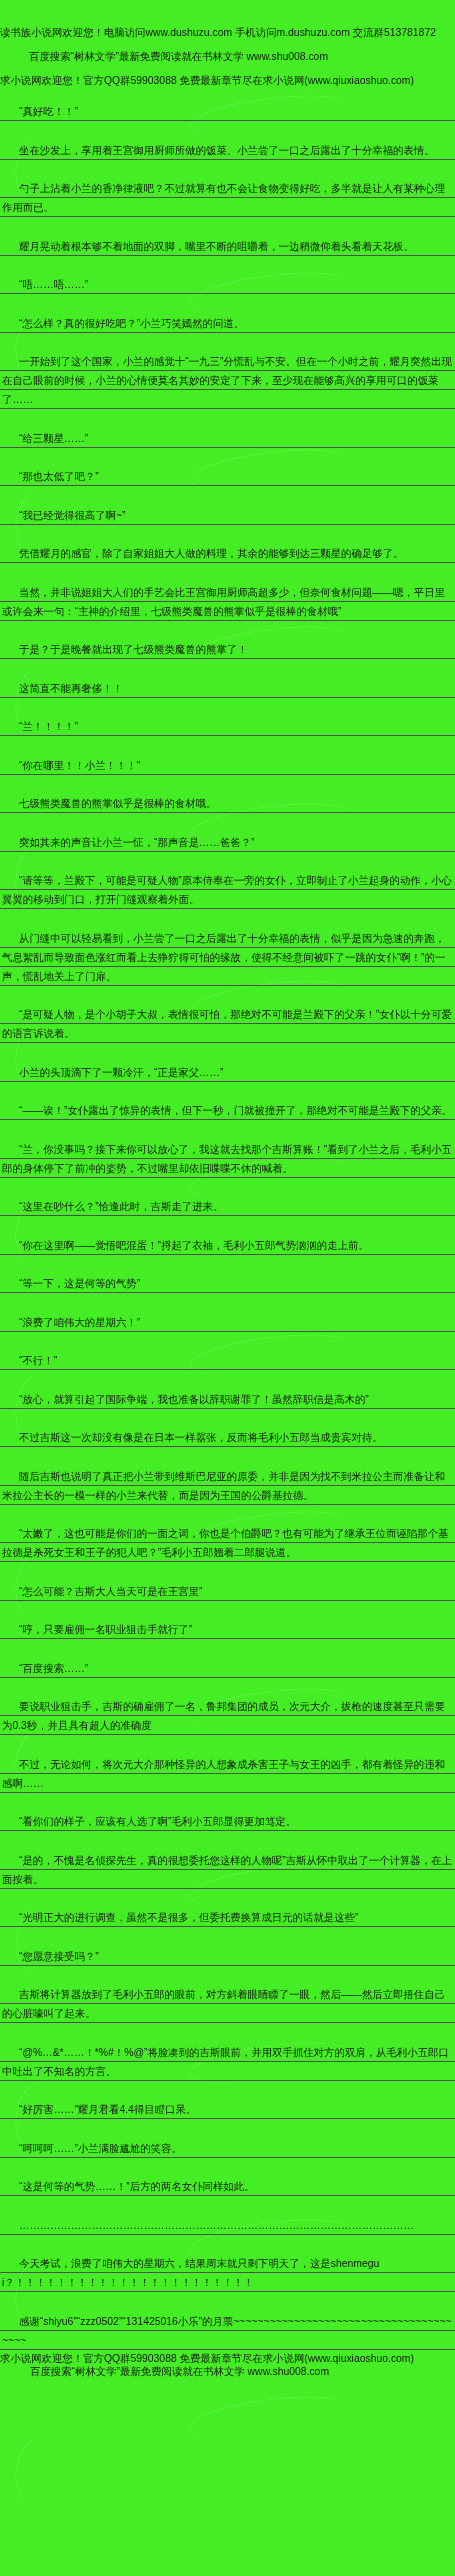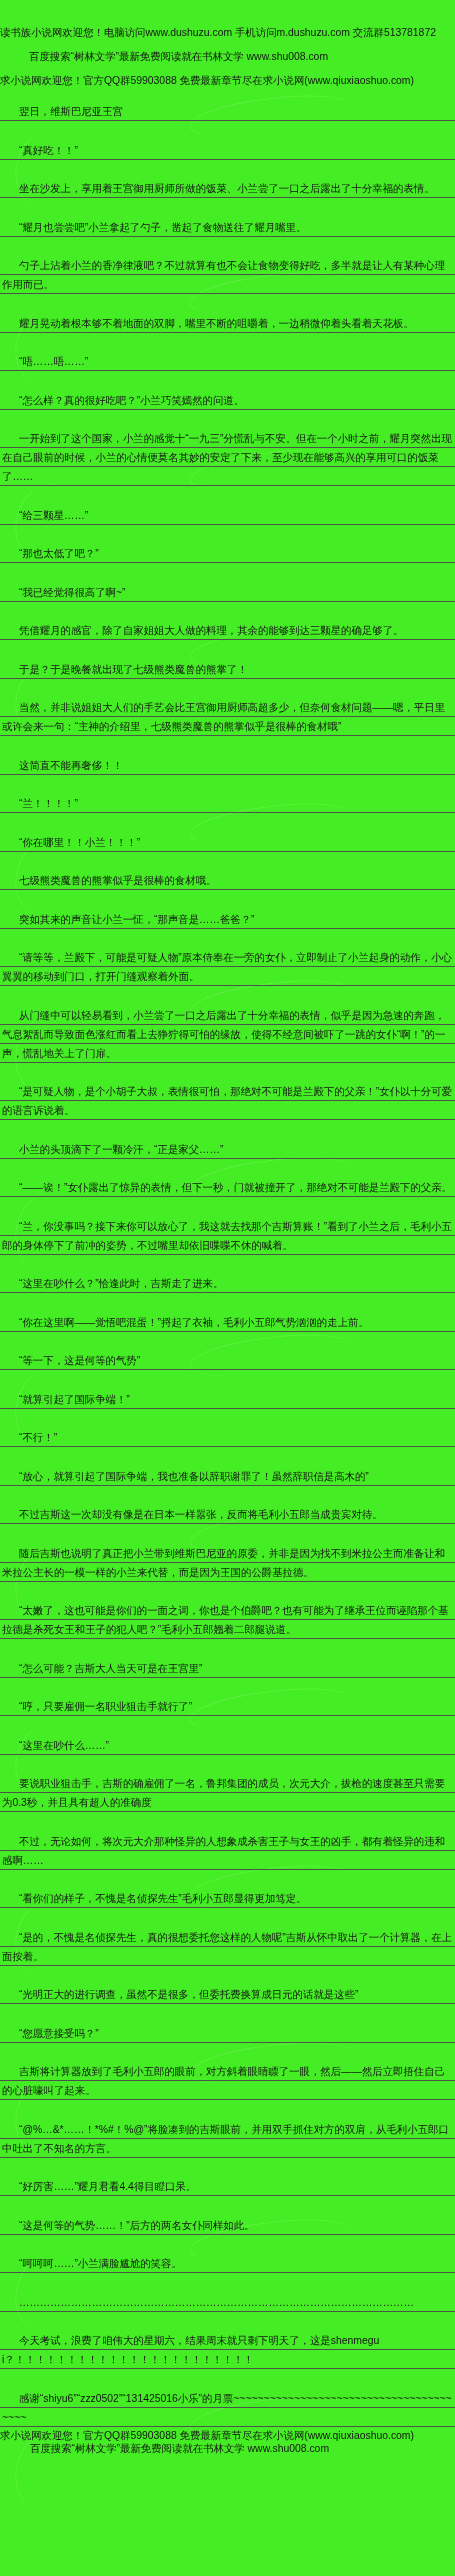--- a/index.html
+++ b/index.html
@@ -99,69 +99,67 @@
       <div class="wm small" style="left: 16.3px; top: 2432px;"></div>
     </div>
 
   <header>
     <p>读书族小说网欢迎您！电脑访问www.dushuzu.com 手机访问m.dushuzu.com 交流群513781872</p>
     <p>百度搜索“树林文学”最新免费阅读就在书林文学 www.shu008.com</p>
     <p>求小说网欢迎您！官方QQ群59903088 免费最新章节尽在求小说网(www.qiuxiaoshuo.com)</p>
   </header>
 
   <article id="chapter">
-      <p class="para">翌日，维斯巴尼亚王宫</p>
       <p class="para">“真好吃！！”</p>
       <p class="para">坐在沙发上，享用着王宫御用厨师所做的饭菜、小兰尝了一口之后露出了十分幸福的表情。</p>
-      <p class="para">“耀月也尝尝吧”小兰拿起了勺子，凿起了食物送往了耀月嘴里。</p>
       <p class="para">勺子上沾着小兰的香净律液吧？不过就算有也不会让食物变得好吃，多半就是让人有某种心理作用而已。</p>
       <p class="para">耀月晃动着根本够不着地面的双脚，嘴里不断的咀嚼着，一边稍微仰着头看着天花板。</p>
       <p class="para">“唔……唔……”</p>
       <p class="para">“怎么样？真的很好吃吧？”小兰巧笑嫣然的问道。</p>
       <p class="para">一开始到了这个国家，小兰的感觉十“一九三”分慌乱与不安。但在一个小时之前，耀月突然出现在自己眼前的时候，小兰的心情便莫名其妙的安定了下来，至少现在能够高兴的享用可口的饭菜了……</p>
       <p class="para">“给三颗星……”</p>
       <p class="para">“那也太低了吧？”</p>
       <p class="para">“我已经觉得很高了啊~”</p>
       <p class="para">凭借耀月的感官，除了自家姐姐大人做的料理，其余的能够到达三颗星的确足够了。</p>
+      <p class="para">当然，并非说姐姐大人们的手艺会比王宫御用厨师高超多少，但奈何食材问题——嗯，平日里或许会来一句：“主神的介绍里，七级熊类魔兽的熊掌似乎是很棒的食材哦”</p>
       <p class="para">于是？于是晚餐就出现了七级熊类魔兽的熊掌了！</p>
-      <p class="para">当然，并非说姐姐大人们的手艺会比王宫御用厨师高超多少，但奈何食材问题——嗯，平日里或许会来一句：“主神的介绍里，七级熊类魔兽的熊掌似乎是很棒的食材哦”</p>
       <p class="para">这简直不能再奢侈！！</p>
       <p class="para">“兰！！！！”</p>
       <p class="para">“你在哪里！！小兰！！！”</p>
       <p class="para">七级熊类魔兽的熊掌似乎是很棒的食材哦。</p>
       <p class="para">突如其来的声音让小兰一怔，“那声音是……爸爸？”</p>
       <p class="para">“请等等，兰殿下，可能是可疑人物”原本侍奉在一旁的女仆，立即制止了小兰起身的动作，小心翼翼的移动到门口，打开门缝观察着外面。</p>
       <p class="para">从门缝中可以轻易看到，小兰尝了一口之后露出了十分幸福的表情，似乎是因为急速的奔跑，气息絮乱而导致面色涨红而看上去狰狞得可怕的缘故，使得不经意间被吓了一跳的女仆“啊！”的一声，慌乱地关上了门扉。</p>
       <p class="para">“是可疑人物，是个小胡子大叔，表情很可怕，那绝对不可能是兰殿下的父亲！”女仆以十分可爱的语言诉说着。</p>
       <p class="para">小兰的头顶滴下了一颗冷汗，“正是家父……”</p>
       <p class="para">“——诶！”女仆露出了惊异的表情，但下一秒，门就被撞开了，那绝对不可能是兰殿下的父亲。</p>
       <p class="para">“兰，你没事吗？接下来你可以放心了，我这就去找那个吉斯算账！”看到了小兰之后，毛利小五郎的身体停下了前冲的姿势，不过嘴里却依旧喋喋不休的喊着。</p>
       <p class="para">“这里在吵什么？”恰逢此时，吉斯走了进来。</p>
       <p class="para">“你在这里啊——觉悟吧混蛋！”捋起了衣袖，毛利小五郎气势汹汹的走上前。</p>
       <p class="para">“等一下，这是何等的气势”</p>
-      <p class="para">“就算引起了国际争端！”</p>
+      <p class="para">“浪费了咱伟大的星期六！”</p>
       <p class="para">“不行！”</p>
       <p class="para">“放心，就算引起了国际争端，我也准备以辞职谢罪了！虽然辞职信是高木的”</p>
       <p class="para">不过吉斯这一次却没有像是在日本一样嚣张，反而将毛利小五郎当成贵宾对待。</p>
       <p class="para">随后吉斯也说明了真正把小兰带到维斯巴尼亚的原委，并非是因为找不到米拉公主而准备让和米拉公主长的一模一样的小兰来代替，而是因为王国的公爵基拉德。</p>
       <p class="para">“太嫩了，这也可能是你们的一面之词，你也是个伯爵吧？也有可能为了继承王位而诬陷那个基拉德是杀死女王和王子的犯人吧？”毛利小五郎翘着二郎腿说道。</p>
       <p class="para">“怎么可能？吉斯大人当天可是在王宫里”</p>
       <p class="para">“哼，只要雇佣一名职业狙击手就行了”</p>
-      <p class="para">“这里在吵什么……”</p>
+      <p class="para">“百度搜索……”</p>
       <p class="para">要说职业狙击手，吉斯的确雇佣了一名，鲁邦集团的成员，次元大介，拔枪的速度甚至只需要为0.3秒，并且具有超人的准确度</p>
       <p class="para">不过，无论如何，将次元大介那种怪异的人想象成杀害王子与女王的凶手，都有着怪异的违和感啊……</p>
-      <p class="para">“看你们的样子，不愧是名侦探先生”毛利小五郎显得更加笃定。</p>
+      <p class="para">“看你们的样子，应该有人选了啊”毛利小五郎显得更加笃定。</p>
       <p class="para">“是的，不愧是名侦探先生，真的很想委托您这样的人物呢”吉斯从怀中取出了一个计算器，在上面按着。</p>
       <p class="para">“光明正大的进行调查，虽然不是很多，但委托费换算成日元的话就是这些”</p>
       <p class="para">“您愿意接受吗？”</p>
       <p class="para">吉斯将计算器放到了毛利小五郎的眼前，对方斜着眼睛瞟了一眼，然后——然后立即捂住自己的心脏嚎叫了起来。</p>
       <p class="para">“@%…&amp;*……！*%#！%@”将脸凑到的吉斯眼前，并用双手抓住对方的双肩，从毛利小五郎口中吐出了不知名的方言。</p>
       <p class="para">“好厉害……”耀月君看4.4得目瞪口呆。</p>
+      <p class="para">“呵呵呵……”小兰满脸尴尬的笑容。</p>
       <p class="para">“这是何等的气势……！”后方的两名女仆同样如此。</p>
-      <p class="para">“呵呵呵……”小兰满脸尴尬的笑容。</p>
       <p class="para">……………………………………………………………………………………………………</p>
       <p class="para">今天考试，浪费了咱伟大的星期六，结果周末就只剩下明天了，这是shenmegui？！！！！！！！！！！！！！！！！！！！！！！！</p>
       <p class="para">感谢“shiyu6”“zzz0502”“131425016小乐”的月票~~~~~~~~~~~~~~~~~~~~~~~~~~~~~~~~~~~~~~~~</p>
     </article>
 
   <footer>
     <p>求小说网欢迎您！官方QQ群59903088 免费最新章节尽在求小说网(www.qiuxiaoshuo.com)</p>
     <p>百度搜索“树林文学”最新免费阅读就在书林文学 www.shu008.com</p>
   </footer>
 </div>

